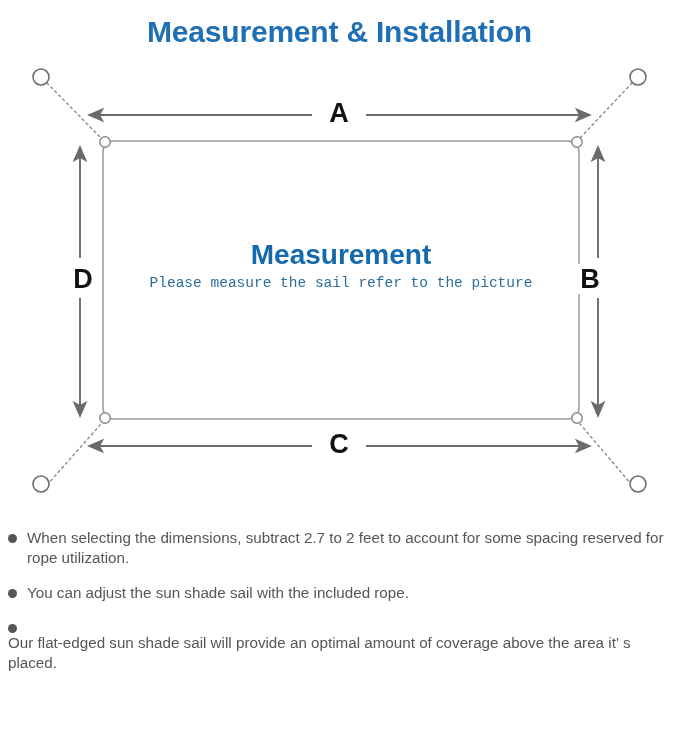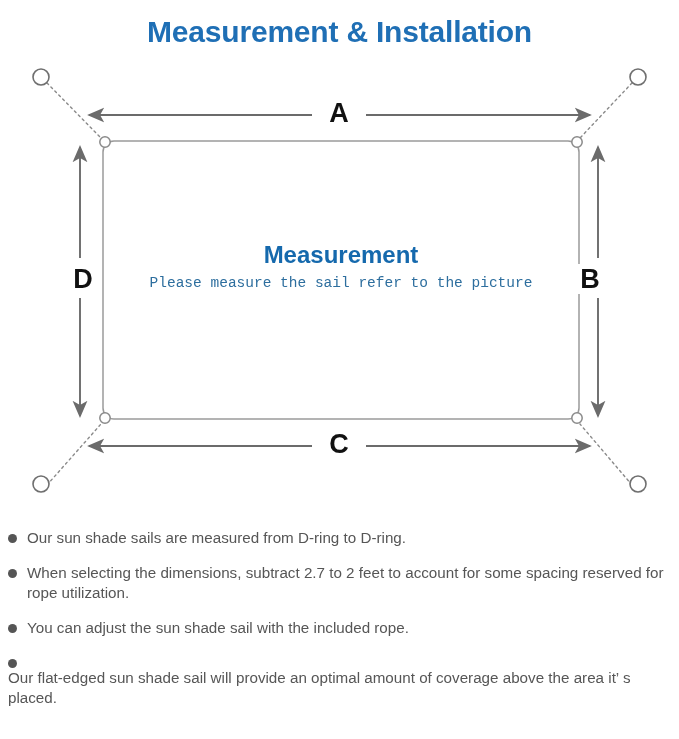--- a/index.html
+++ b/index.html
@@ -48,21 +48,21 @@
   
   .center-text {
     position: absolute;
     left: 103px;
     top: 240px;
     width: 476px;
     text-align: center;
     pointer-events: none;
   }
   .center-title {
-    font-size: 24px;
+    font-size: 28px;
     font-weight: bold;
     color: #1569AD;
     line-height: 30px;
     font-family: "Liberation Sans", sans-serif;
   }
   .center-sub {
     font-size: 14.5px;
     color: #2D6E9E;
     line-height: 22px;
     margin-top: 2px;
@@ -175,24 +175,20 @@
     <div class="center-title">Measurement</div>
     <div class="center-sub">Please measure the sail refer to the picture</div>
   </div>
 
   <div class="dim-letter" id="dim-a">A</div>
   <div class="dim-letter" id="dim-b">B</div>
   <div class="dim-letter" id="dim-c">C</div>
   <div class="dim-letter" id="dim-d">D</div>
 
   <div class="bullets" id="notes-list">
-      <div class="bullet-row">
-        <span class="bullet-dot"></span>
-        <span class="bullet-text">Our sun shade sails are measured from D-ring to D-ring.</span>
-      </div>
       <div class="bullet-row">
         <span class="bullet-dot"></span>
         <span class="bullet-text">When selecting the dimensions, subtract 2.7 to 2 feet to account for some spacing reserved for rope utilization.</span>
       </div>
       <div class="bullet-row">
         <span class="bullet-dot"></span>
         <span class="bullet-text">You can adjust the sun shade sail with the included rope.</span>
       </div>
       <div class="bullet-row">
         <span class="bullet-dot"></span>

